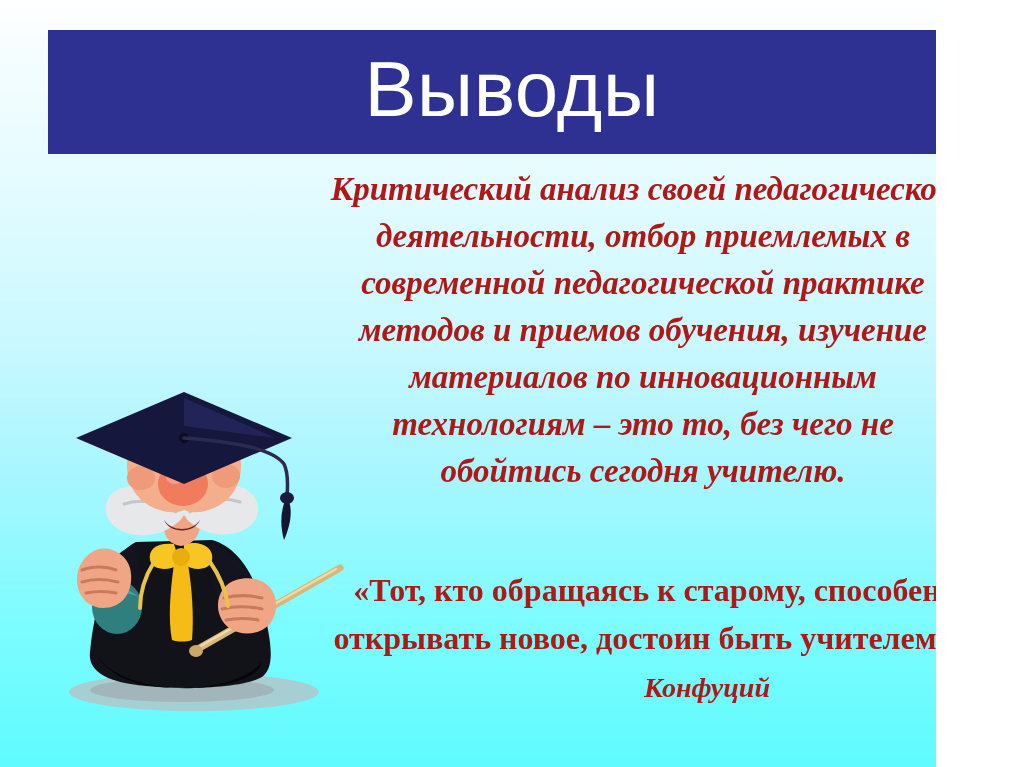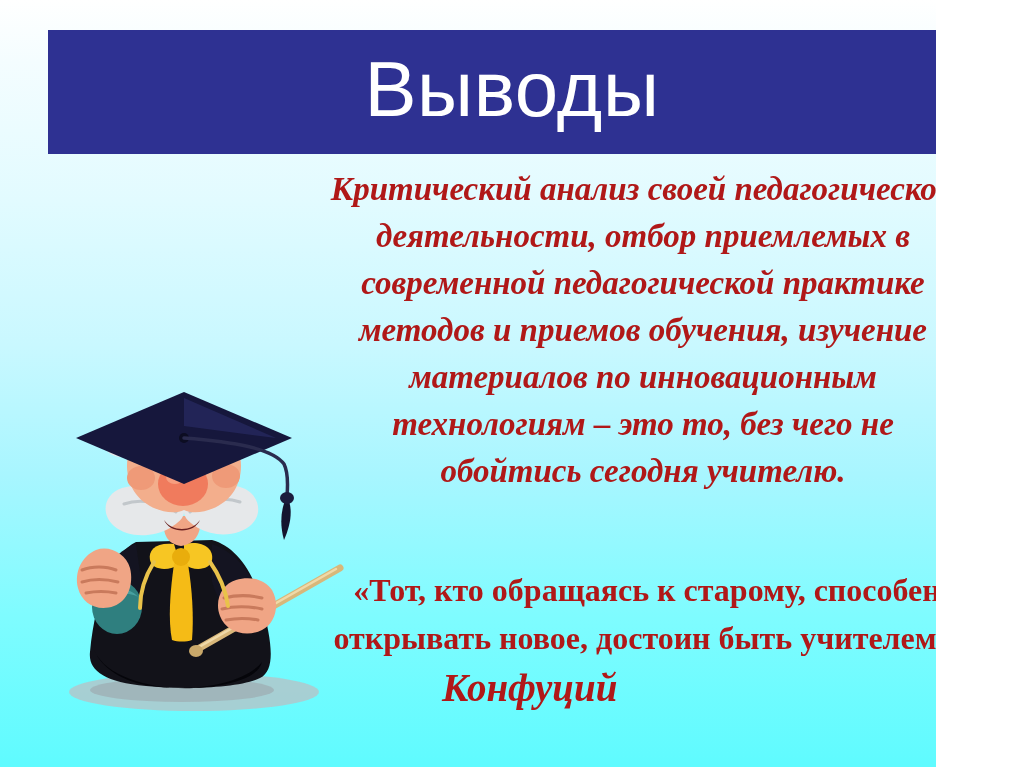--- a/index.html
+++ b/index.html
@@ -86,23 +86,24 @@
     font-size: 32px;
     line-height: 48px;
     text-align: center;
     margin: 0;
   }
   #quote-author {
     color: #b01818;
     font-family: "Liberation Serif", serif;
     font-style: italic;
     font-weight: 700;
-    font-size: 39px;
+    font-size: 28px;
     line-height: 44px;
     margin: 4px 0 0 0;
+    text-align: center;
     padding-left: 120px;
   }
 
   
   #professor {
     position: absolute;
     left: 44px;
     top: 392px;
     width: 300px;
     height: 322px;

